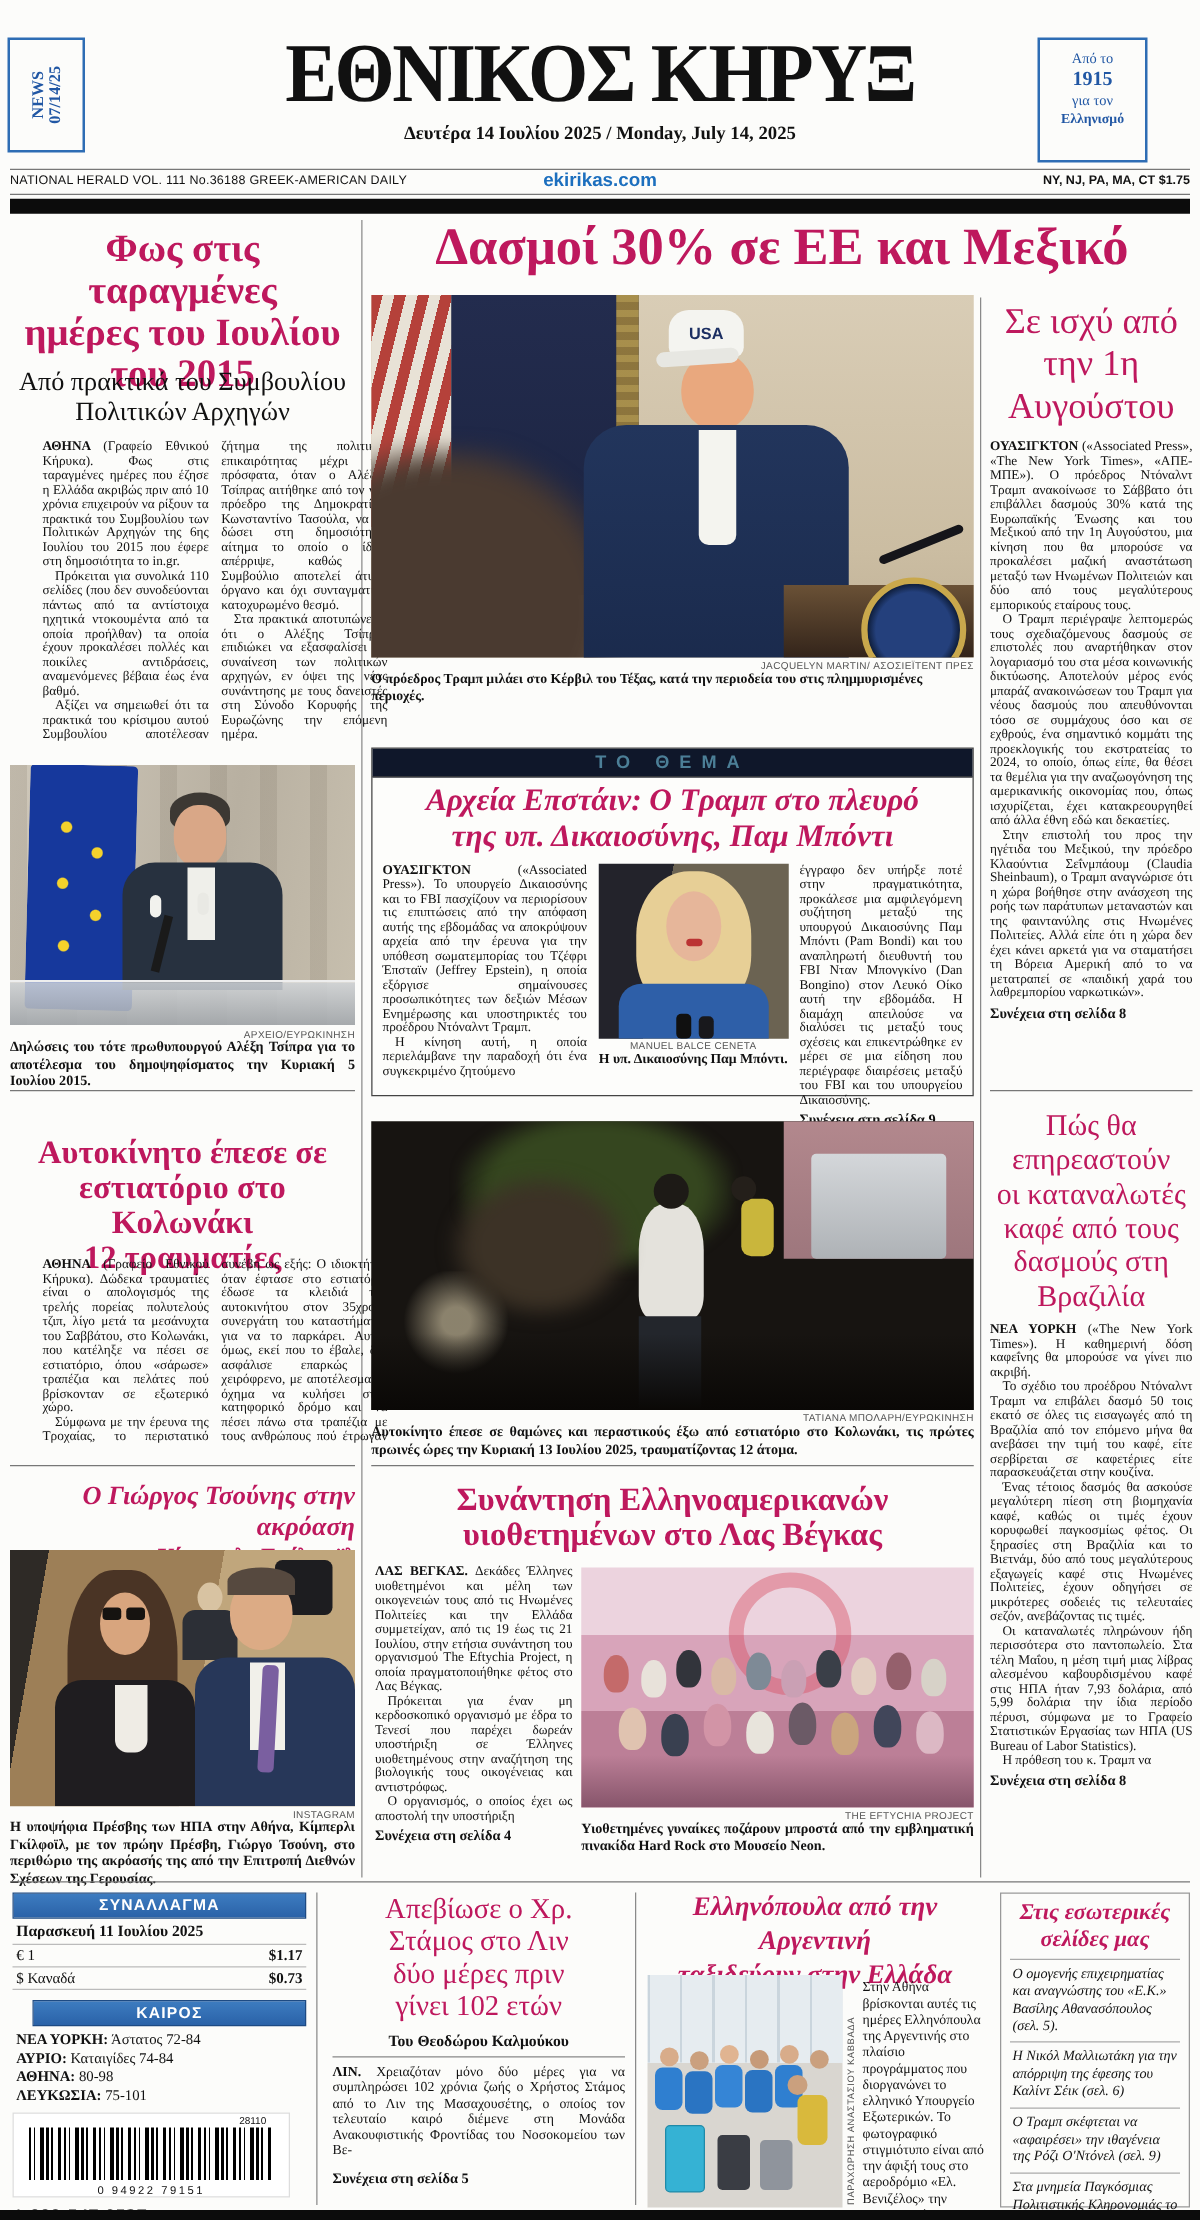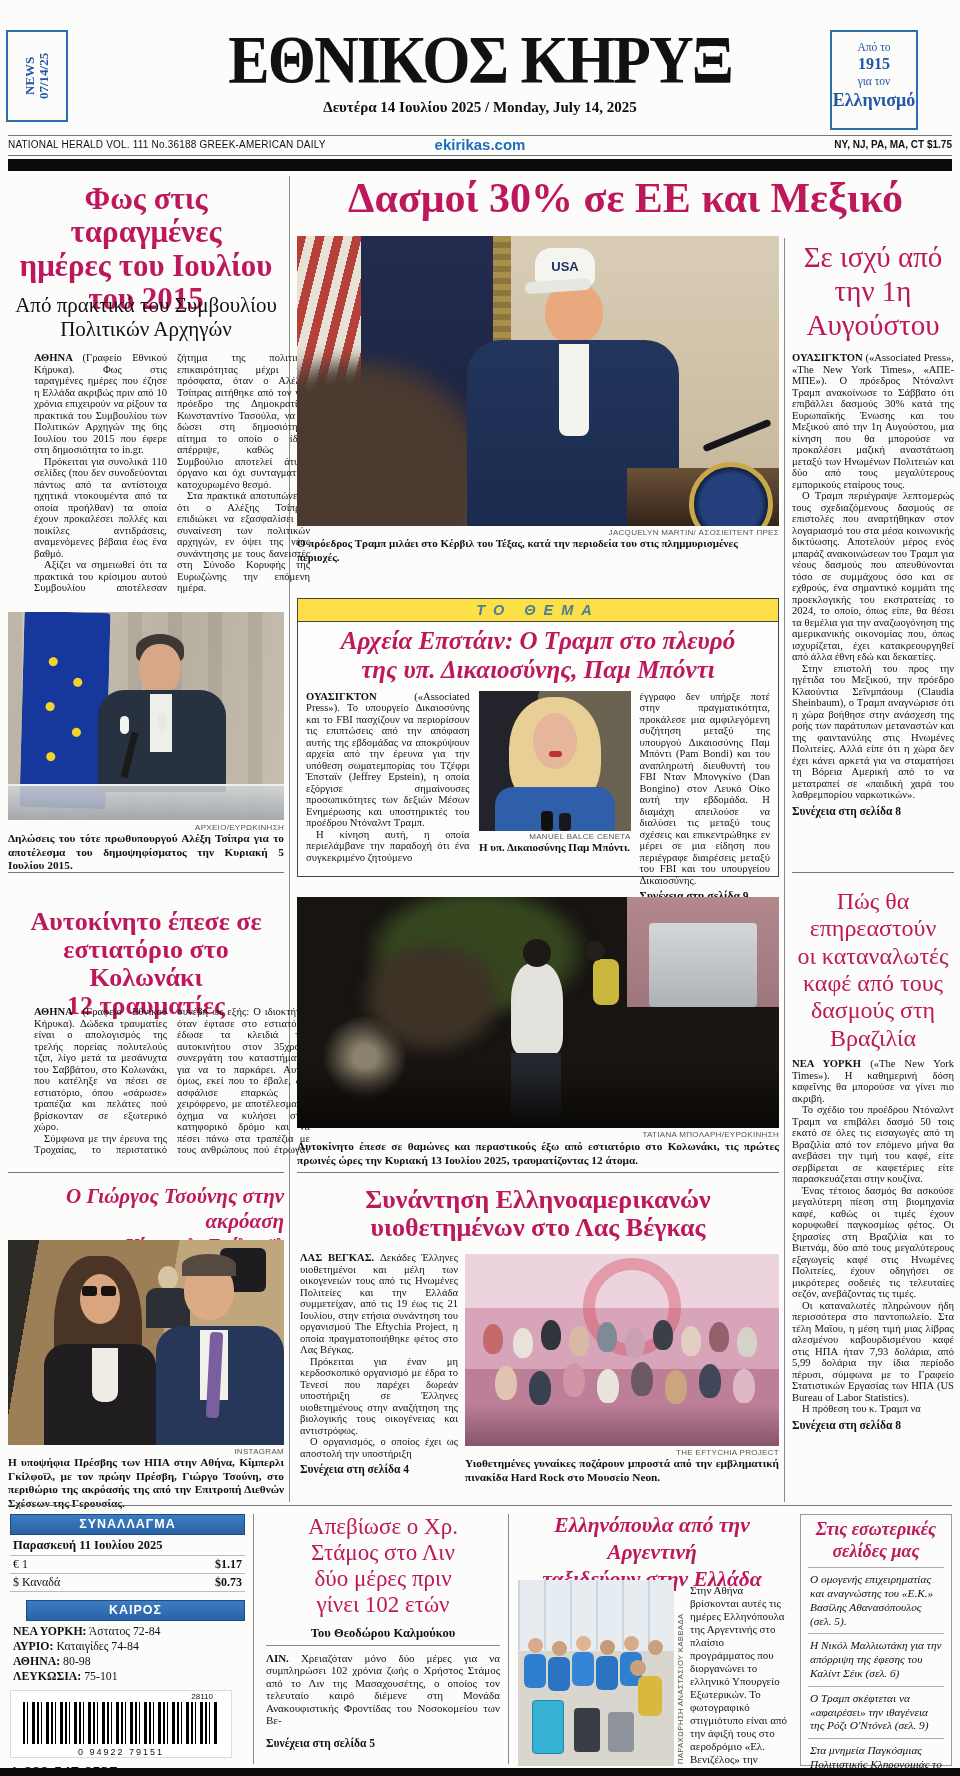--- a/index.html
+++ b/index.html
@@ -49,21 +49,21 @@
     </div>
   </div>
 
   <div class="abs serif" style="left:70px;width:820px;top:24px;text-align:center;font-weight:bold;font-size:62px;letter-spacing:-2px;transform:scaleY(1.08);">ΕΘΝΙΚΟΣ ΚΗΡΥΞ</div>
   <div class="abs serif" style="left:0;width:960px;top:99px;text-align:center;font-weight:bold;font-size:15px;">Δευτέρα 14 Ιουλίου 2025 / Monday, July 14, 2025</div>
 
   <div class="bluebox" style="left:830px;top:30px;width:84px;height:88px;padding-top:8px;line-height:1.25;">
     <div style="font-size:11.5px;">Από το</div>
     <div style="font-size:16px;font-weight:bold;">1915</div>
     <div style="font-size:11.5px;">για τον</div>
-    <div style="font-size:18px;font-weight:bold;">Ελληνισμό</div>
+    <div style="font-size:11px;font-weight:bold;">Ελληνισμό</div>
   </div>
 
   <div class="hrule" style="left:8px;width:944px;top:135px;"></div>
   <div class="abs sans" style="left:8px;top:139px;font-size:10px;letter-spacing:.2px;">NATIONAL HERALD VOL. 111  No.36188 GREEK-AMERICAN DAILY</div>
   <div class="abs sans" style="left:0;width:960px;top:136px;text-align:center;font-weight:bold;font-size:15px;color:#1c6fbe;">ekirikas.com</div>
   <div class="abs sans" style="right:8px;top:139px;font-size:10px;font-weight:bold;">NY, NJ, PA, MA, CT $1.75</div>
   <div class="hrule" style="left:8px;width:944px;top:155px;"></div>
   <div class="blackbar" style="left:8px;width:944px;top:159px;height:12px;"></div>
 
   <div class="vrule" style="left:289px;top:176px;height:1326px;"></div>
@@ -116,40 +116,40 @@
     <div style="left:170px;top:104px;width:212px;height:200px;background:linear-gradient(#22355c,#1a2a4c);border-radius:34px 34px 0 0;"></div>
     <div style="left:262px;top:108px;width:30px;height:92px;background:#f4f4ef;border-radius:0 0 8px 8px;"></div>
     <div style="left:330px;top:232px;width:152px;height:58px;background:linear-gradient(#6a5136,#33241a);"></div>
     <div style="left:392px;top:226px;width:74px;height:74px;border-radius:50%;background:radial-gradient(circle,#24407c 0 58%,#10203f 70%);border:5px solid #c9a84c;"></div>
     <div style="left:404px;top:196px;width:72px;height:7px;background:#15151a;border-radius:4px;transform:rotate(-22deg);"></div>
   </div>
   <div class="abs credit" style="left:297px;width:482px;top:528px;">JACQUELYN MARTIN/ ΑΣΟΣΙΕΪΤΕΝΤ ΠΡΕΣ</div>
   <div class="abs caption" style="left:297px;width:482px;top:537px;font-size:11px;text-align:left;">Ο πρόεδρος Τραμπ μιλάει στο Κέρβιλ του Τέξας, κατά την περιοδεία του στις πλημμυρισμένες περιοχές.</div>
 
   <div class="abs" style="left:297px;top:598px;width:480px;height:277px;border:1px solid #444;background:#fdfdfb;">
-    <div style="height:22px;background:#fde047;border-bottom:1px solid #444;text-align:center;font-style:italic;">
+    <div style="height:22px;background:#0f172a;border-bottom:1px solid #444;text-align:center;">
       <span class="sans" style="color:#4c7f97;font-weight:bold;font-size:14.5px;letter-spacing:8px;line-height:22px;">ΤΟ ΘΕΜΑ</span>
     </div>
     <div class="headline ital" style="margin:5px 8px 4px;font-size:25px;line-height:1.15;">Αρχεία Επστάιν: Ο Τραμπ στο πλευρό
 της υπ. Δικαιοσύνης, Παμ Μπόντι</div>
     <div style="display:flex;gap:9px;padding:2px 8px 0;">
       <div class="body-text" style="width:168px;">
         <p class="first"><b class="dl">ΟΥΑΣΙΓΚΤΟΝ</b><span>(«Associated Press»). Το υπουργείο Δικαιοσύνης και το FBI πασχίζουν να περιορίσουν τις επιπτώσεις από την απόφαση αυτής της εβδομάδας να αποκρύψουν αρχεία από την έρευνα για την υπόθεση σωματεμπορίας του Τζέφρι Έπσταϊν (Jeffrey Epstein), η οποία εξόργισε σημαίνουσες προσωπικότητες των δεξιών Μέσων Ενημέρωσης και υποστηρικτές του προέδρου Ντόναλντ Τραμπ.</span></p>
         <p>Η κίνηση αυτή, η οποία περιελάμβανε την παραδοχή ότι ένα συγκεκριμένο ζητούμενο</p>
       </div>
       <div style="width:152px;">
         <div class="photo" style="position:relative;width:152px;height:140px;background:linear-gradient(100deg,#23232b 0 34%,#6b6352 34% 100%);">
           <div style="left:30px;top:6px;width:92px;height:112px;background:#e7cf96;border-radius:46% 46% 40% 40%;"></div>
           <div style="left:54px;top:22px;width:44px;height:56px;background:#e6b69a;border-radius:50%;"></div>
           <div style="left:70px;top:60px;width:13px;height:6px;background:#b33;border-radius:3px;"></div>
           <div style="left:16px;top:96px;width:120px;height:44px;background:#2e5fa8;border-radius:18px 18px 0 0;"></div>
           <div style="left:62px;top:120px;width:12px;height:20px;background:#101010;border-radius:4px;"></div>
           <div style="left:80px;top:122px;width:12px;height:18px;background:#18181c;border-radius:4px;"></div>
         </div>
-        <div class="credit" style="margin-top:1px;">MANUEL BALCE CENETA</div>
+        <div class="credit" style="text-align:center;margin-top:1px;">MANUEL BALCE CENETA</div>
         <div class="caption" style="font-size:11px;text-align:center;">Η υπ. Δικαιοσύνης Παμ Μπόντι.</div>
       </div>
       <div class="body-text" style="width:134px;">
         <p class="first">έγγραφο δεν υπήρξε ποτέ στην πραγματικότητα, προκάλεσε μια αμφιλεγόμενη συζήτηση μεταξύ της υπουργού Δικαιοσύνης Παμ Μπόντι (Pam Bondi) και του αναπληρωτή διευθυντή του FBI Νταν Μπονγκίνο (Dan Bongino) στον Λευκό Οίκο αυτή την εβδομάδα. Η διαμάχη απειλούσε να διαλύσει τις μεταξύ τους σχέσεις και επικεντρώθηκε εν μέρει σε μια είδηση που περιέγραφε διαιρέσεις μεταξύ του FBI και του υπουργείου Δικαιοσύνης.</p>
         <p class="cont">Συνέχεια στη σελίδα 9</p>
       </div>
     </div>
   </div>
 
   <div class="abs headline light" style="left:792px;width:162px;top:240px;font-size:29px;line-height:1.18;">Σε ισχύ από

